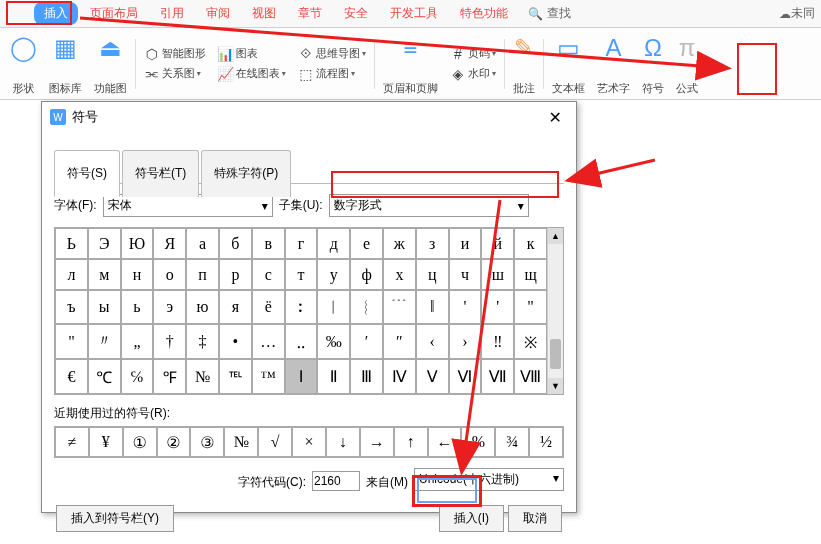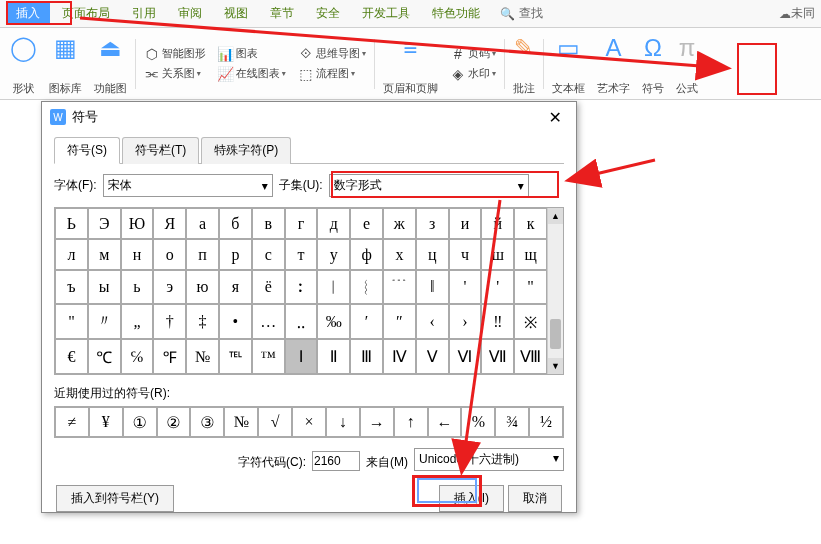--- a/index.html
+++ b/index.html
@@ -1,20 +1,20 @@
 <!DOCTYPE html>
 <html><head>
   <meta charset="utf-8">
   <style>
     * { box-sizing: border-box; margin: 0; padding: 0; font-family: "Microsoft YaHei", "SimSun", sans-serif; }
     body { background: #fff; width: 821px; height: 544px; position: relative; overflow: hidden; }
     
     .menubar { display: flex; align-items: center; height: 28px; border-bottom: 1px solid #d0d0d0; padding: 0 6px; gap: 2px; background: #f8f8f8; }
-    .menu-item { padding: 3px 10px; font-size: 12px; color: #4d7c0f; cursor: pointer; }
-    .menu-item.active { background: #4a9eff; color: #fff; border-radius: 0; }
+    .menu-item { padding: 3px 10px; font-size: 12px; color: #ef4444; cursor: pointer; }
+    .menu-item.active { background: #4a9eff; color: #fff; border-radius: 8px; margin-left: 28px; }
     .insert-highlight-box { position: absolute; top: 1px; left: 6px; width: 66px; height: 24px; border: 2px solid #e91e1e; pointer-events: none; z-index: 100; }
     .search-group { display: flex; align-items: center; margin-left: 8px; color: #666; font-size: 12px; }
     .search-icon { margin-right: 4px; }
     .unsync { margin-left: auto; display: flex; align-items: center; color: #666; font-size: 12px; }
     
     .ribbon { display: flex; align-items: center; height: 72px; border-bottom: 1px solid #d0d0d0; padding: 0 4px; background: #fdfdfd; }
     .ribbon-group { display: flex; flex-direction: column; align-items: center; justify-content: center; padding: 2px 6px; font-size: 11px; color: #444; height: 100%; }
     .ribbon-icon-big { font-size: 24px; height: 34px; display: flex; align-items: center; justify-content: center; }
     .ribbon-label { font-size: 11px; margin-top: 16px; white-space: nowrap; }
     .ribbon-divider { width: 1px; height: 50px; background: #ddd; margin: 0 2px; }
@@ -24,21 +24,21 @@
     .drop-arrow { font-size: 8px; margin-left: 2px; color: #666; }
     .symbol-highlight-box { position: absolute; top: 43px; left: 737px; width: 40px; height: 52px; border: 2px solid #e91e1e; pointer-events: none; z-index: 100; }
     
     .dialog { position: absolute; top: 101px; left: 41px; width: 536px; height: 412px; background: #fff; border: 1px solid #888; box-shadow: 2px 2px 6px rgba(0,0,0,.3); z-index: 50; }
     .dialog-titlebar { display: flex; align-items: center; height: 30px; padding: 0 8px; }
     .dialog-icon { width: 16px; height: 16px; background: #4a9eff; color: #fff; font-size: 10px; display: flex; align-items: center; justify-content: center; border-radius: 2px; margin-right: 6px; }
     .dialog-title { font-size: 13px; }
     .dialog-close { margin-left: auto; font-size: 16px; cursor: pointer; padding: 0 6px; }
     .dialog-body { padding: 4px 12px 12px 12px; }
     .tabs { display: flex; border-bottom: 1px solid #bbb; }
-    .tab { padding: 4px 12px; font-size: 12px; border: 1px solid #bbb; border-bottom: none; background: #f2f2f2; margin-right: 2px; border-radius: 3px 3px 0 0; cursor: pointer; position: relative; top: 1px; text-align: center; }
+    .tab { padding: 14px 12px; font-size: 12px; border: 1px solid #bbb; border-bottom: none; background: #f2f2f2; margin-right: 2px; border-radius: 3px 3px 0 0; cursor: pointer; position: relative; top: 14px; text-align: center; }
     .tab.active { background: #fff; border-bottom: 1px solid #fff; }
     .field-row { display: flex; align-items: center; margin: 10px 0; gap: 6px; font-size: 12px; }
     .select-box { border: 1px solid #999; padding: 2px 4px; display: flex; align-items: center; justify-content: space-between; font-size: 12px; background: #fff; }
     .select-font { width: 170px; }
     .select-subset { width: 200px; }
     .subset-highlight { position: absolute; border: 2px solid #e91e1e; pointer-events: none; z-index: 60; top: 171px; left: 331px; width: 228px; height: 27px; }
     
     .symbol-grid-wrap { border: 1px solid #aaa; display: flex; height: 168px; }
     .symbol-grid { flex: 1; display: grid; grid-template-columns: repeat(15, 1fr); }
     .sym-cell { border: 0.5px solid #aaa; display: flex; align-items: center; justify-content: center; font-size: 16px; font-family: "SimSun", serif; cursor: pointer; }

